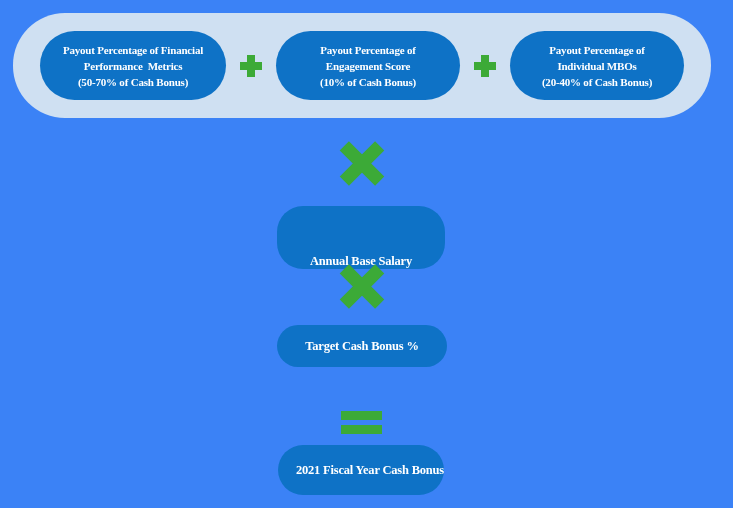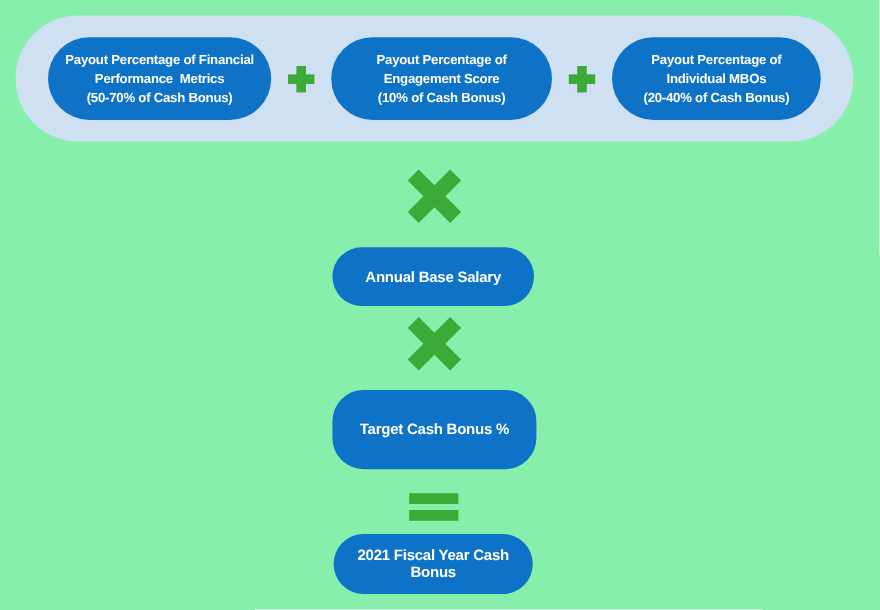--- a/index.html
+++ b/index.html
@@ -6,22 +6,23 @@
   html, body {
     margin: 0;
     padding: 0;
     background: #ffffff;
     font-family: "Liberation Sans", sans-serif;
   }
   .canvas {
     position: relative;
     width: 733px;
     height: 508px;
-    background: #86efac;
+    background: #3b82f6;
     overflow: hidden;
+    font-family: Liberation Serif, serif;
   }
 
   
   .banner {
     position: absolute;
     left: 13px;
     top: 13px;
     width: 698px;
     height: 105px;
     background: var(--banner-blue, #cfe0f2);
@@ -55,22 +56,22 @@
   .pill-financial  { width: 186px; }
   .pill-engagement { width: 184px; }
   .pill-mbos       { width: 174px; }
 
   .pill-mid {
     position: absolute;
     font-size: 12.5px;
     letter-spacing: -0.2px;
     border-radius: 26px;
   }
-  .pill-annual { left: 277px; top: 206px; width: 168px; height: 49px; }
-  .pill-target { left: 277px; top: 325px; width: 170px; height: 66px; text-align: center; }
+  .pill-annual { left: 277px; top: 206px; width: 168px; height: 63px; align-items: flex-end; }
+  .pill-target { left: 277px; top: 325px; width: 170px; height: 42px; text-align: center; }
   .pill-result { left: 278px; top: 445px; width: 166px; height: 50px; justify-content: flex-end; }
 
   
   .icon-plus {
     position: relative;
     width: 22px;
     height: 22px;
     margin: 0 14px;
     flex: 0 0 auto;
   }

